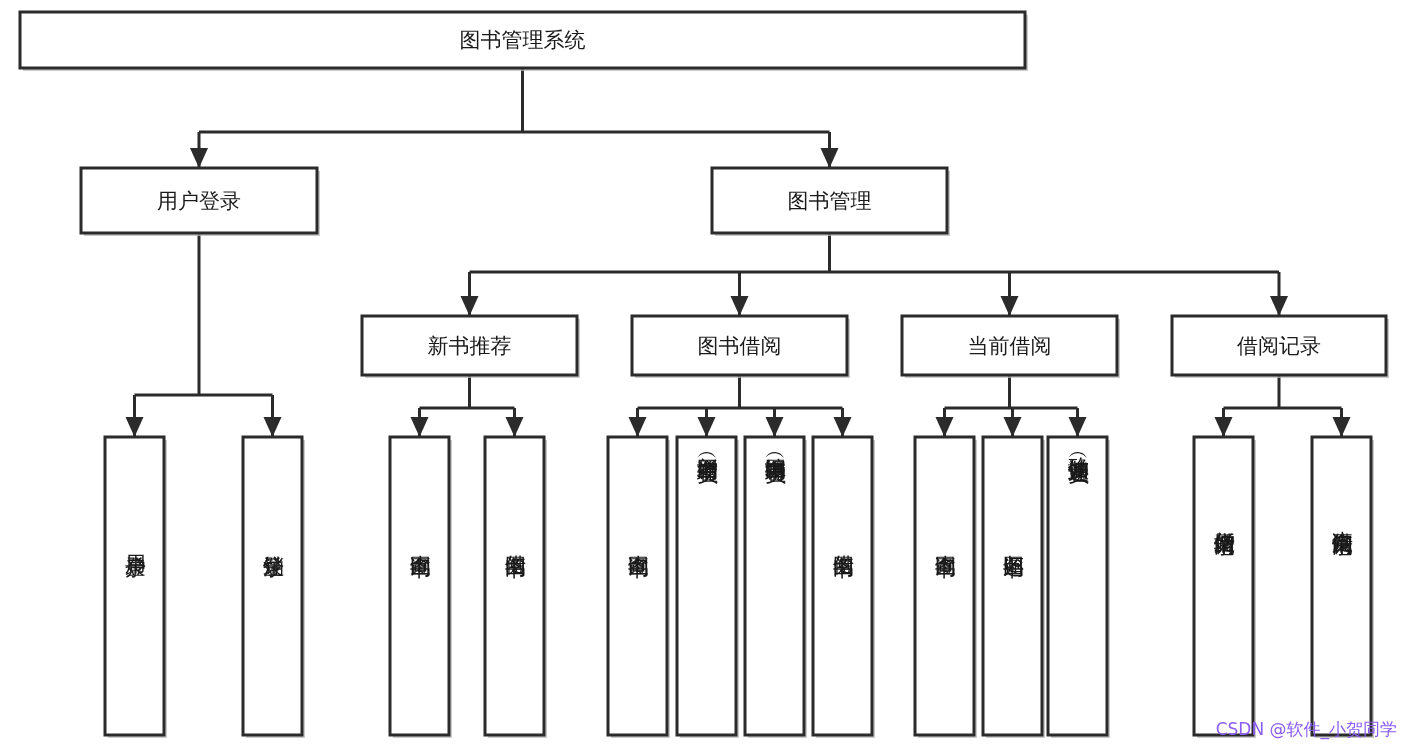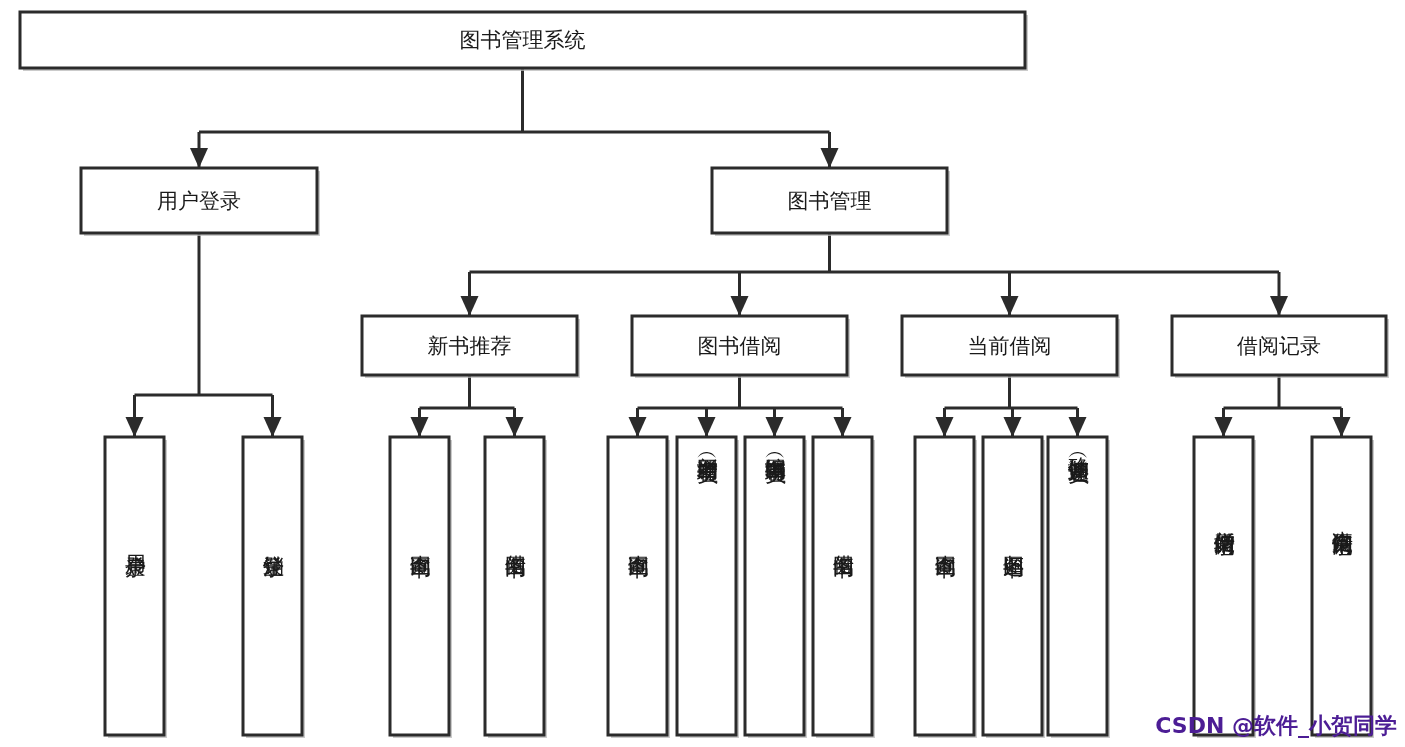--- a/index.html
+++ b/index.html
@@ -17,21 +17,21 @@
   .arrow-head{fill:#2b2b2b;stroke:none;}
   .node-label{
     font-family:"DejaVu Sans","Liberation Sans",sans-serif;
     fill:#1a1a1a;text-anchor:middle;dominant-baseline:middle;
   }
   .label-h{font-size:21px;}
   .label-v{font-size:21px;writing-mode:vertical-rl;text-orientation:upright;letter-spacing:1px;}
   .watermark{
     position:absolute;right:8px;bottom:6px;
     font-family:"DejaVu Sans","Liberation Sans",sans-serif;
-    font-size:22px;color:#4c1d95;white-space:nowrap;pointer-events:none;font-weight:bold;
+    font-size:17px;color:#8b5cf6;white-space:nowrap;pointer-events:none;
   }
 </style>
 </head>
 <body>
 
 <div id="diagram-root">
   <svg id="diagram-svg" viewBox="0 0 1405 747" xmlns="http://www.w3.org/2000/svg">
     <g id="edges-layer">
         <g>
           <line x1="522.5" y1="68" x2="522.5" y2="132" class="link"></line>

